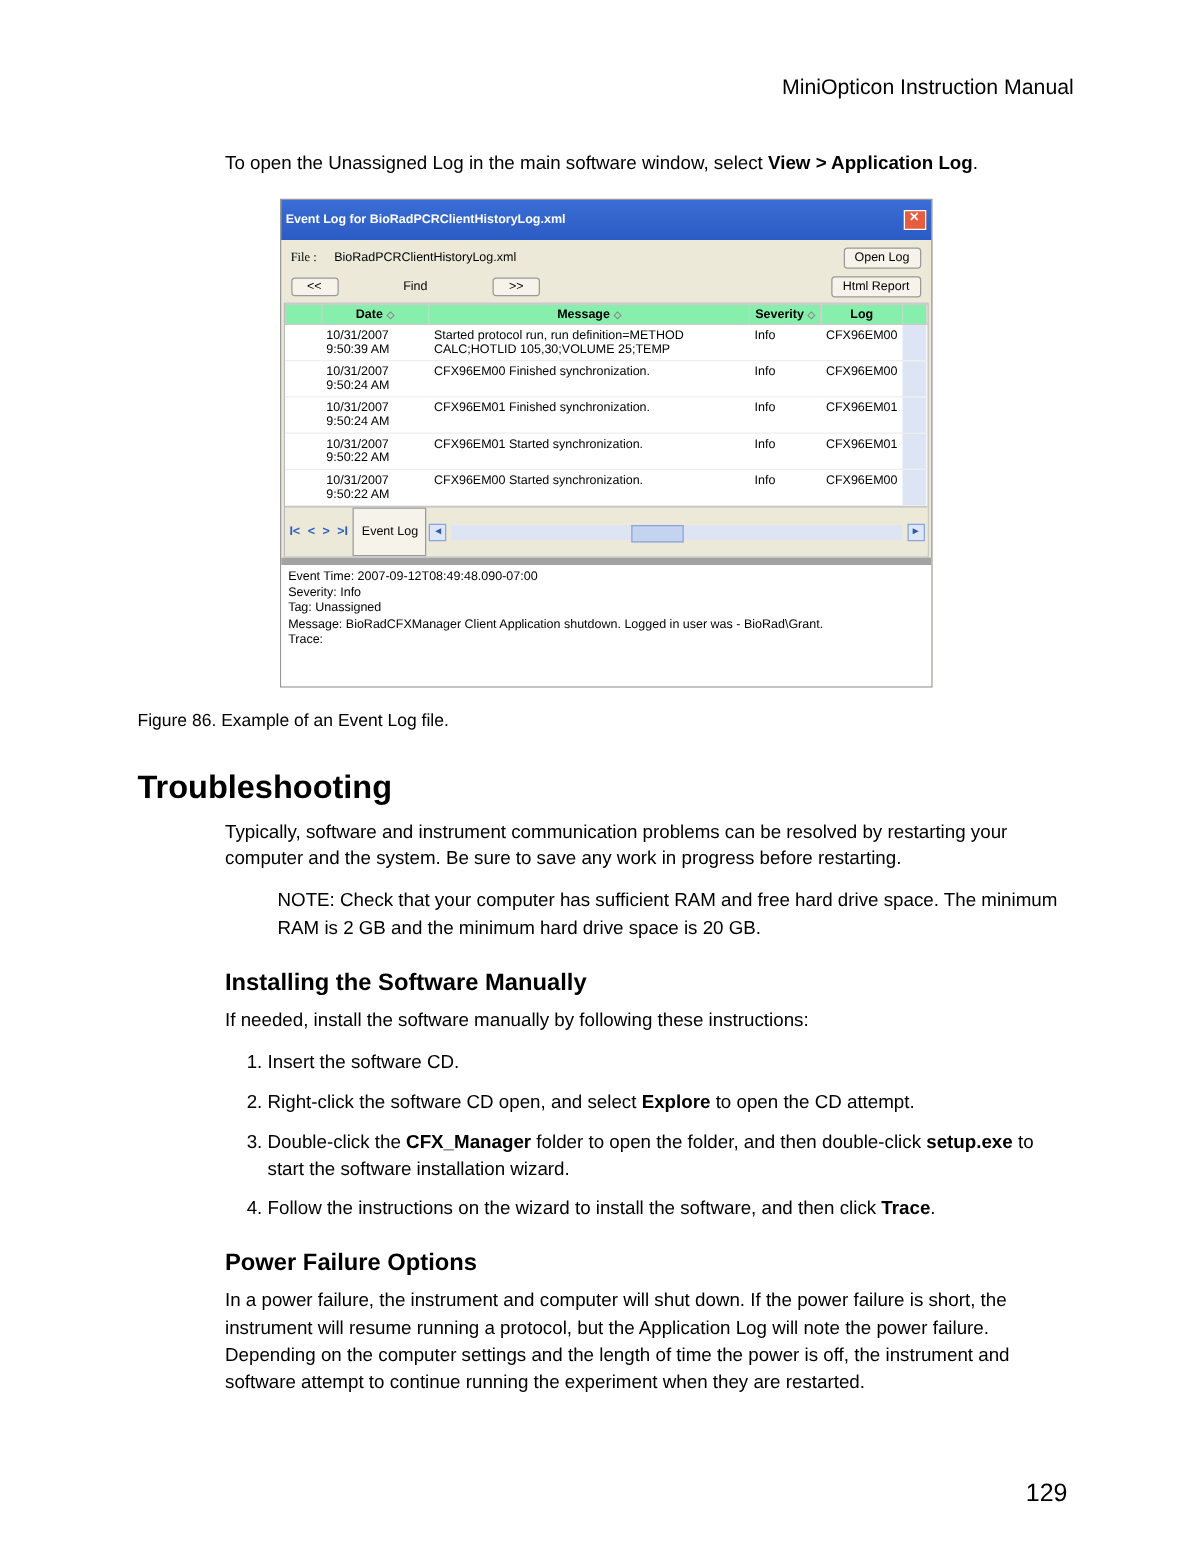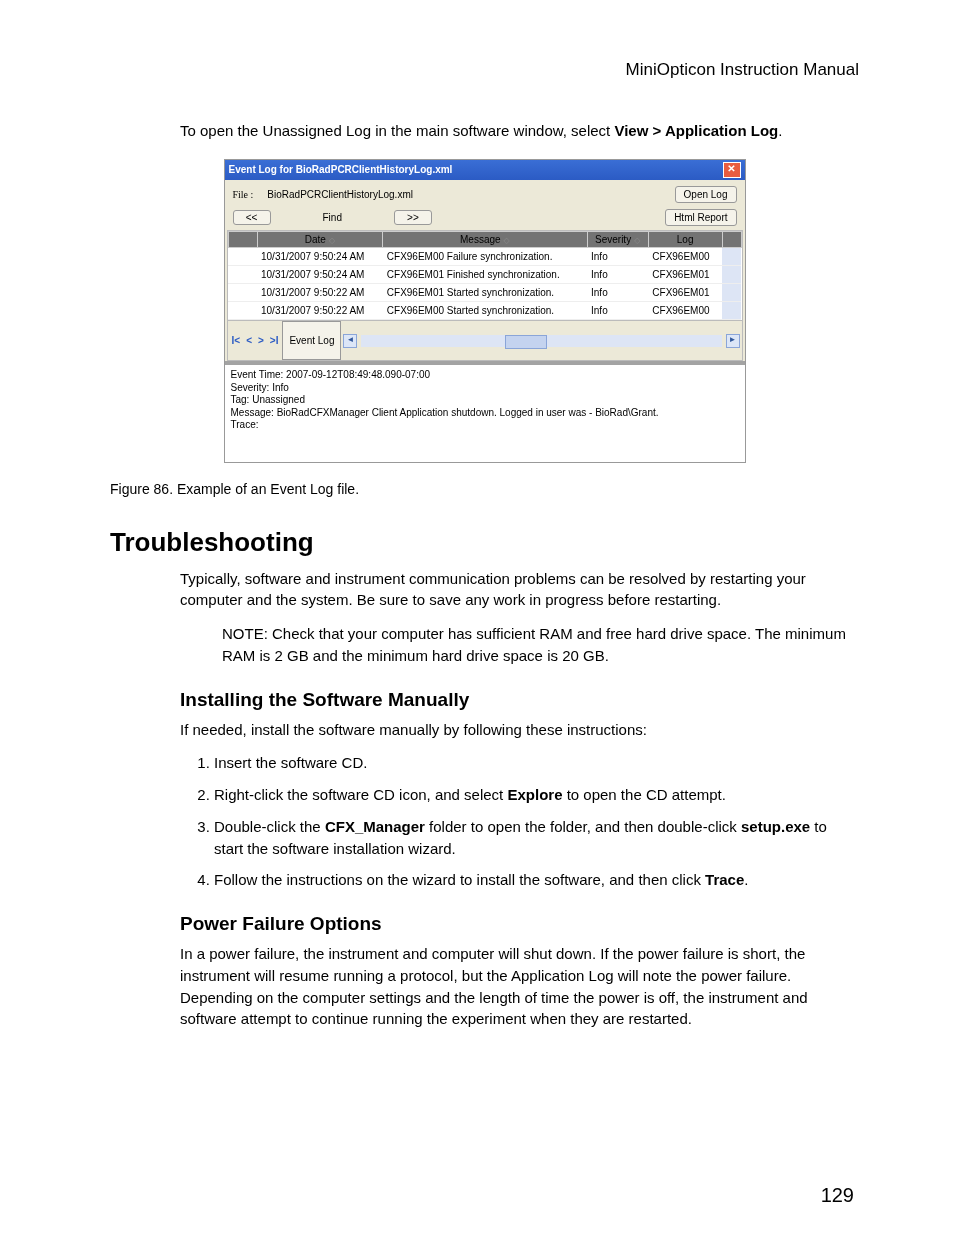--- a/index.html
+++ b/index.html
@@ -29,21 +29,21 @@
     width: 520px;
     margin: 0 auto 18px auto;
     font-family: Tahoma, Arial, sans-serif;
     font-size: 10px;
     border: 1px solid #999;
     background: #ece9d8;
   }
   .titlebar {
     background: linear-gradient(to bottom,#3a6ed5,#2b5bc4);
     color: #fff;
-    height: 20px;
+    height: 32px;
     line-height: 20px;
     padding: 0 4px;
     display: flex;
     justify-content: space-between;
     align-items: center;
     font-size: 10px;
     font-weight: bold;
   }
   .closebox {
     width: 16px; height: 14px;
@@ -77,24 +77,24 @@
   }
   .findrow { display:flex; align-items:center; gap:52px; }
   .navbtn {
     width:28px; text-align:center;
     border:1px solid #999; background:#f5f3ea;
     border-radius:3px; font-size:10px; padding:1px 4px;
   }
   .table-wrap { background:#fff; margin:0 2px; border:1px solid #bbb;}
   table.log { width:100%; border-collapse: collapse; font-size:10px; }
   table.log th {
-    font-weight: normal;
+    font-weight: bold;
     border: 1px solid #ccc;
     padding: 2px 4px;
-    background:#737373;
+    background:#86efac;
     white-space: nowrap;
   }
   table.log td {
     padding: 3px 4px;
     border-bottom: 1px solid #eee;
     vertical-align: top;
   }
   .empty-col { width:20px; }
   .diamond::after { content:"◇"; color:#888; margin-left:3px; font-size:8px;}
   .scroll-col { width:10px; background:#dde5f5;}
@@ -107,21 +107,21 @@
   .scrollbar-bottom .tab {
     border:1px solid #999; background:#f5f3ea; padding:13px 6px; font-size:10px;
   }
   .scrollbar-bottom .track { flex:1; height:12px; background:#dde5f5; margin:0 2px; position:relative;}
   .scrollbar-bottom .thumb { position:absolute; left:40%; top:0; width:40px; height:12px; background:#c4d3ef; border:1px solid #8aa5d8;}
   .scrollbar-bottom .arrow { width:12px; height:12px; border:1px solid #8aa5d8; background:#dce6f7; text-align:center; line-height:10px; font-size:8px; color:#32599c;}
   .details {
     font-size:10px;
     padding:4px 6px 30px 6px;
     background:#fff;
-    border-top:4px solid #a3a3a3;
+    border-top:6px solid #a3a3a3;
     line-height:1.25;
     white-space: pre-line;
   }
 
   .figcap { text-align:left; font-weight:normal; font-size:14px; margin: 8px 0 28px 0;}
 
   h1.section { font-size: 26px; font-weight:bold; margin: 30px 0 10px 0;}
   h2.sub { font-size: 19px; font-weight:bold; margin: 22px 0 8px 70px;}
   .body { font-size:15px; margin:0 0 12px 70px; line-height:1.45;}
   .note { font-size:15px; margin: 0 0 12px 112px; line-height:1.45;}
@@ -166,22 +166,30 @@
             <tr>
           <th class="empty-col"></th>
           <th><span>Date</span><span class="diamond"></span></th>
           <th><span>Message</span><span class="diamond"></span></th>
           <th><span>Severity</span><span class="diamond"></span></th>
           <th><span>Log</span></th>
           <th class="scroll-col"></th>
         </tr>
         <tr>
               <td></td>
+              <td>10/31/2007 9:50:39 AM</td>
+              <td>Started protocol run, run definition=METHOD CALC;HOTLID 105,30;VOLUME 25;TEMP</td>
+              <td>Info</td>
+              <td>CFX96EM00</td>
+              <td class="scroll-col"></td>
+            </tr>
+        <tr>
+              <td></td>
               <td>10/31/2007 9:50:24 AM</td>
-              <td>CFX96EM00 Failure synchronization.</td>
+              <td>CFX96EM00 Finished synchronization.</td>
               <td>Info</td>
               <td>CFX96EM00</td>
               <td class="scroll-col"></td>
             </tr>
         <tr>
               <td></td>
               <td>10/31/2007 9:50:24 AM</td>
               <td>CFX96EM01 Finished synchronization.</td>
               <td>Info</td>
               <td>CFX96EM01</td>
@@ -229,21 +237,21 @@
 
   <h1 class="section">Troubleshooting</h1>
   <p class="body">Typically, software and instrument communication problems can be resolved by restarting your computer and the system. Be sure to save any work in progress before restarting.</p>
   <p class="note">NOTE: Check that your computer has sufficient RAM and free hard drive space. The minimum RAM is 2 GB and the minimum hard drive space is 20 GB.</p>
 
   <h2 class="sub">Installing the Software Manually</h2>
   <p class="body">If needed, install the software manually by following these instructions:</p>
   <ol class="steps">
     <li>Insert the software CD.</li>
     <li>
-      <span>Right-click the software CD icon, and select </span><b>Explore</b><span> to open the CD attempt.</span>
+      <span>Right-click the software CD open, and select </span><b>Explore</b><span> to open the CD attempt.</span>
     </li>
     <li>
       <span>Double-click the </span><b>CFX_Manager</b><span> folder to open the folder, and then double-click </span><b>setup.exe</b><span> to start the software installation wizard.</span>
     </li>
     <li>
       <span>Follow the instructions on the wizard to install the software, and then click </span><b>Trace</b><span>.</span>
     </li>
   </ol>
 
   <h2 class="sub">Power Failure Options</h2>

